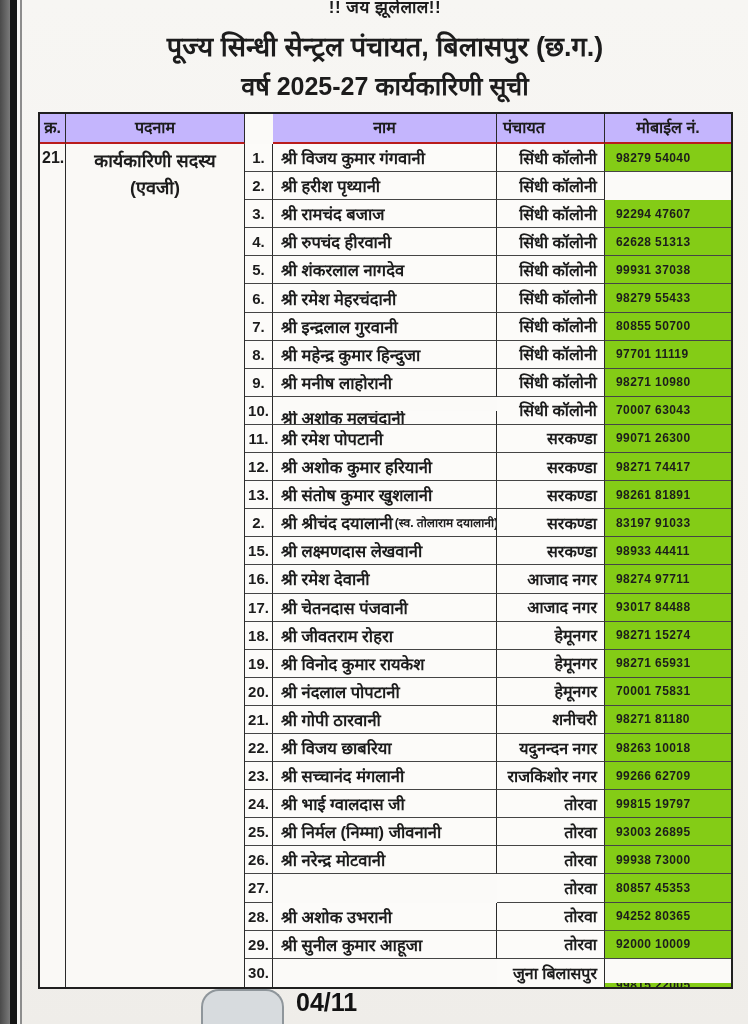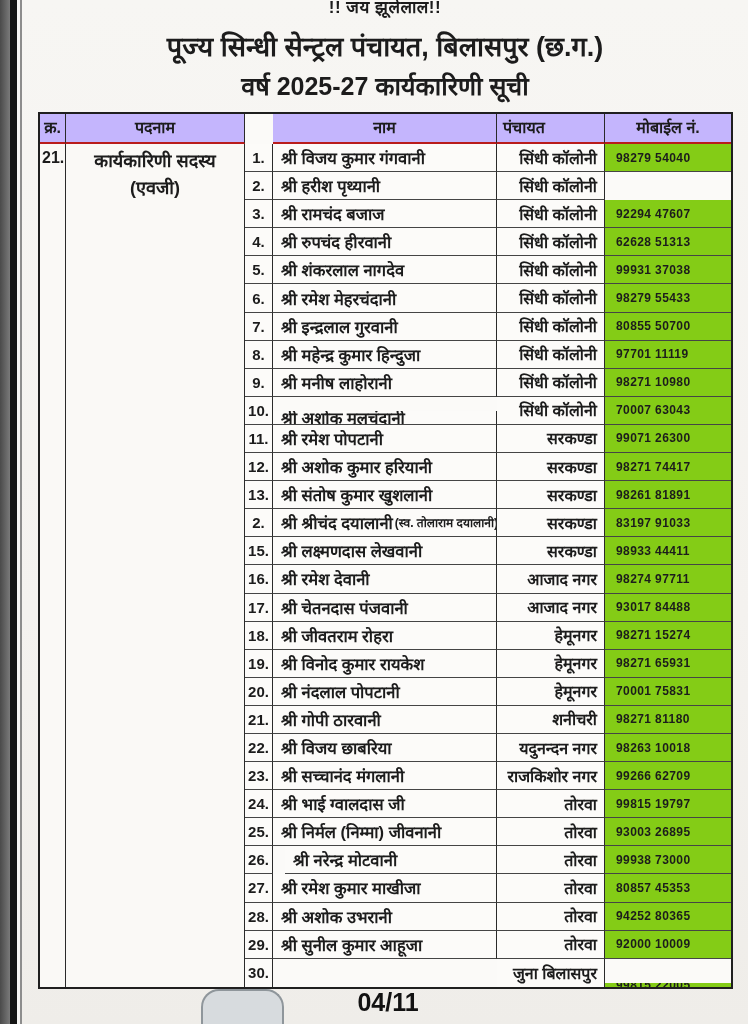--- a/index.html
+++ b/index.html
@@ -42,21 +42,21 @@
   .hcell .two-line{font-size:10px;font-weight:bold;line-height:1.1;}
   .mergecol{align-items:flex-start;background:#faf9f6;}
   .sr-big{font-weight:bold;font-size:16px;padding:5px 1px 0 2px;}
   .desig{width:100%;text-align:center;padding-top:4px;font-weight:bold;font-size:18px;line-height:1.5;}
   .c-no{justify-content:center;font-size:15px;font-weight:bold;background:#fcfbf9;}
   .c-name{padding-left:8px;font-size:16.5px;font-weight:bold;background:#fcfbf9;white-space:nowrap;}
   .c-name .note{font-size:12px;font-weight:bold;margin-left:2px;}
   .c-pan{justify-content:flex-end;padding-right:7px;font-size:16px;font-weight:bold;background:#fcfbf9;white-space:nowrap;}
   .c-mob{padding-left:11px;font-size:12px;font-weight:bold;letter-spacing:.4px;background:#84cc16;white-space:nowrap;}
 
-  .page-num{position:absolute;left:308px;top:988px;width:160px;text-align:center;font-size:25px;font-weight:bold;color:#121212;}
+  .page-num{position:absolute;left:296px;top:988px;width:160px;font-size:25px;font-weight:bold;color:#121212;}
   .float-pill{
     position:absolute;left:201px;top:989px;width:79px;height:46px;
     background:#d7dbde;border:2px solid #8f969b;border-bottom:none;
     border-radius:18px 18px 0 0;
   }
 </style>
 </head>
 <body>
 
 <div class="scan-edge"></div>
@@ -188,25 +188,24 @@
     <div class="cell c-mob hb" style="grid-area: 24 / 6;">99266 62709</div>
     <div class="cell v c-no hb" style="grid-area: 25 / 3;">24.</div>
     <div class="cell v c-name hb" style="grid-area: 25 / 4;">श्री भाई ग्वालदास जी</div>
     <div class="cell v c-pan hb" style="grid-area: 25 / 5;">तोरवा</div>
     <div class="cell c-mob hb" style="grid-area: 25 / 6;">99815 19797</div>
     <div class="cell v c-no hb" style="grid-area: 26 / 3;">25.</div>
     <div class="cell v c-name hb" style="grid-area: 26 / 4;">श्री निर्मल (निम्मा) जीवनानी</div>
     <div class="cell v c-pan hb" style="grid-area: 26 / 5;">तोरवा</div>
     <div class="cell c-mob hb" style="grid-area: 26 / 6;">93003 26895</div>
     <div class="cell v c-no hb" style="grid-area: 27 / 3;">26.</div>
-    <div class="cell v c-name hb" style="grid-area: 27 / 4; margin-left: 12px;">श्री नरेन्द्र मोटवानी</div>
+    <div class="cell v c-name hb" style="grid-area: 27 / 4;">श्री नरेन्द्र मोटवानी</div>
     <div class="cell v c-pan hb" style="grid-area: 27 / 5;">तोरवा</div>
     <div class="cell c-mob hb" style="grid-area: 27 / 6;">99938 73000</div>
     <div class="cell v c-no hb" style="grid-area: 28 / 3;">27.</div>
-    <div class="cell v c-name hb" style="grid-area: 28 / 4;">श्री रमेश कुमार माखीजा</div>
     <div class="cell v c-pan hb" style="grid-area: 28 / 5;">तोरवा</div>
     <div class="cell c-mob hb" style="grid-area: 28 / 6;">80857 45353</div>
     <div class="cell v c-no hb" style="grid-area: 29 / 3;">28.</div>
     <div class="cell v c-name hb" style="grid-area: 29 / 4;">श्री अशोक उभरानी</div>
     <div class="cell v c-pan hb" style="grid-area: 29 / 5;">तोरवा</div>
     <div class="cell c-mob hb" style="grid-area: 29 / 6;">94252 80365</div>
     <div class="cell v c-no hb" style="grid-area: 30 / 3;">29.</div>
     <div class="cell v c-name hb" style="grid-area: 30 / 4;">श्री सुनील कुमार आहूजा</div>
     <div class="cell v c-pan hb" style="grid-area: 30 / 5;">तोरवा</div>
     <div class="cell c-mob hb" style="grid-area: 30 / 6;">92000 10009</div>

